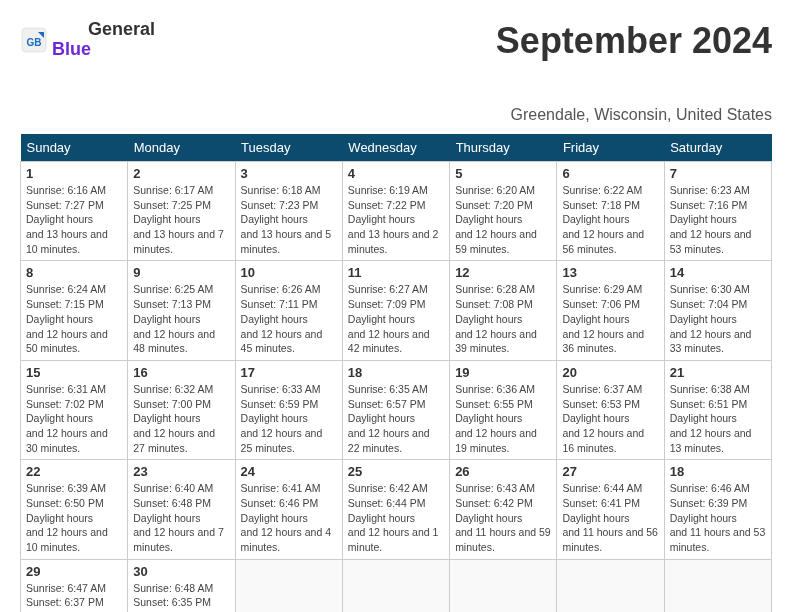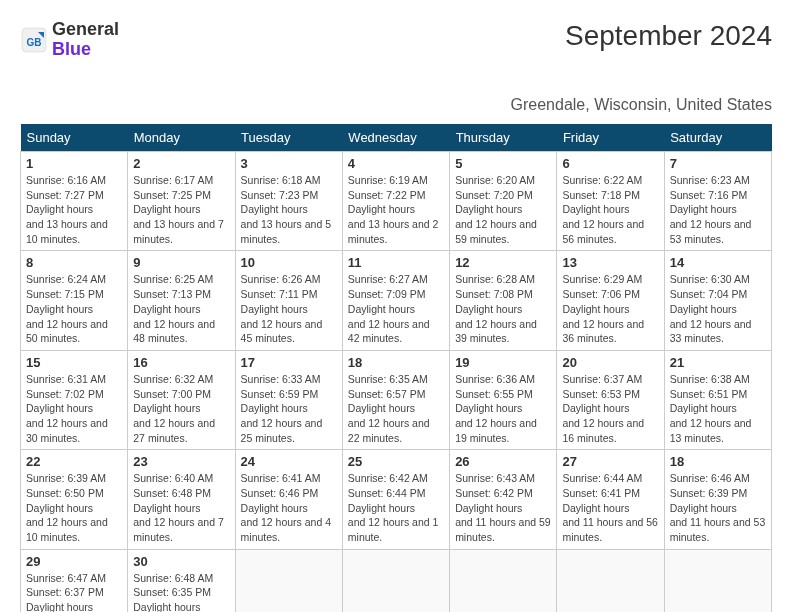--- a/index.html
+++ b/index.html
@@ -23,37 +23,38 @@
     }
     .logo-text {
       display: flex;
       flex-direction: column;
       line-height: 1.1;
     }
     .logo-general {
       font-size: 18px;
       font-weight: bold;
       color: #333;
+      margin-left: 36px;
     }
     .logo-blue {
       font-size: 18px;
       font-weight: bold;
       color: #6d28d9;
     }
     .logo-icon {
       width: 28px;
       height: 28px;
       margin-right: 4px;
     }
     .title-section {
       text-align: right;
     }
     .month-title {
-      font-size: 28px;
-      font-weight: normal;
+      font-size: 36px;
+      font-weight: bold;
       color: #333;
     }
     .location-title {
       font-size: 16px;
       color: #555;
       margin-top: 44px;
     }
     .calendar-table {
       width: 100%;
       border-collapse: collapse;

